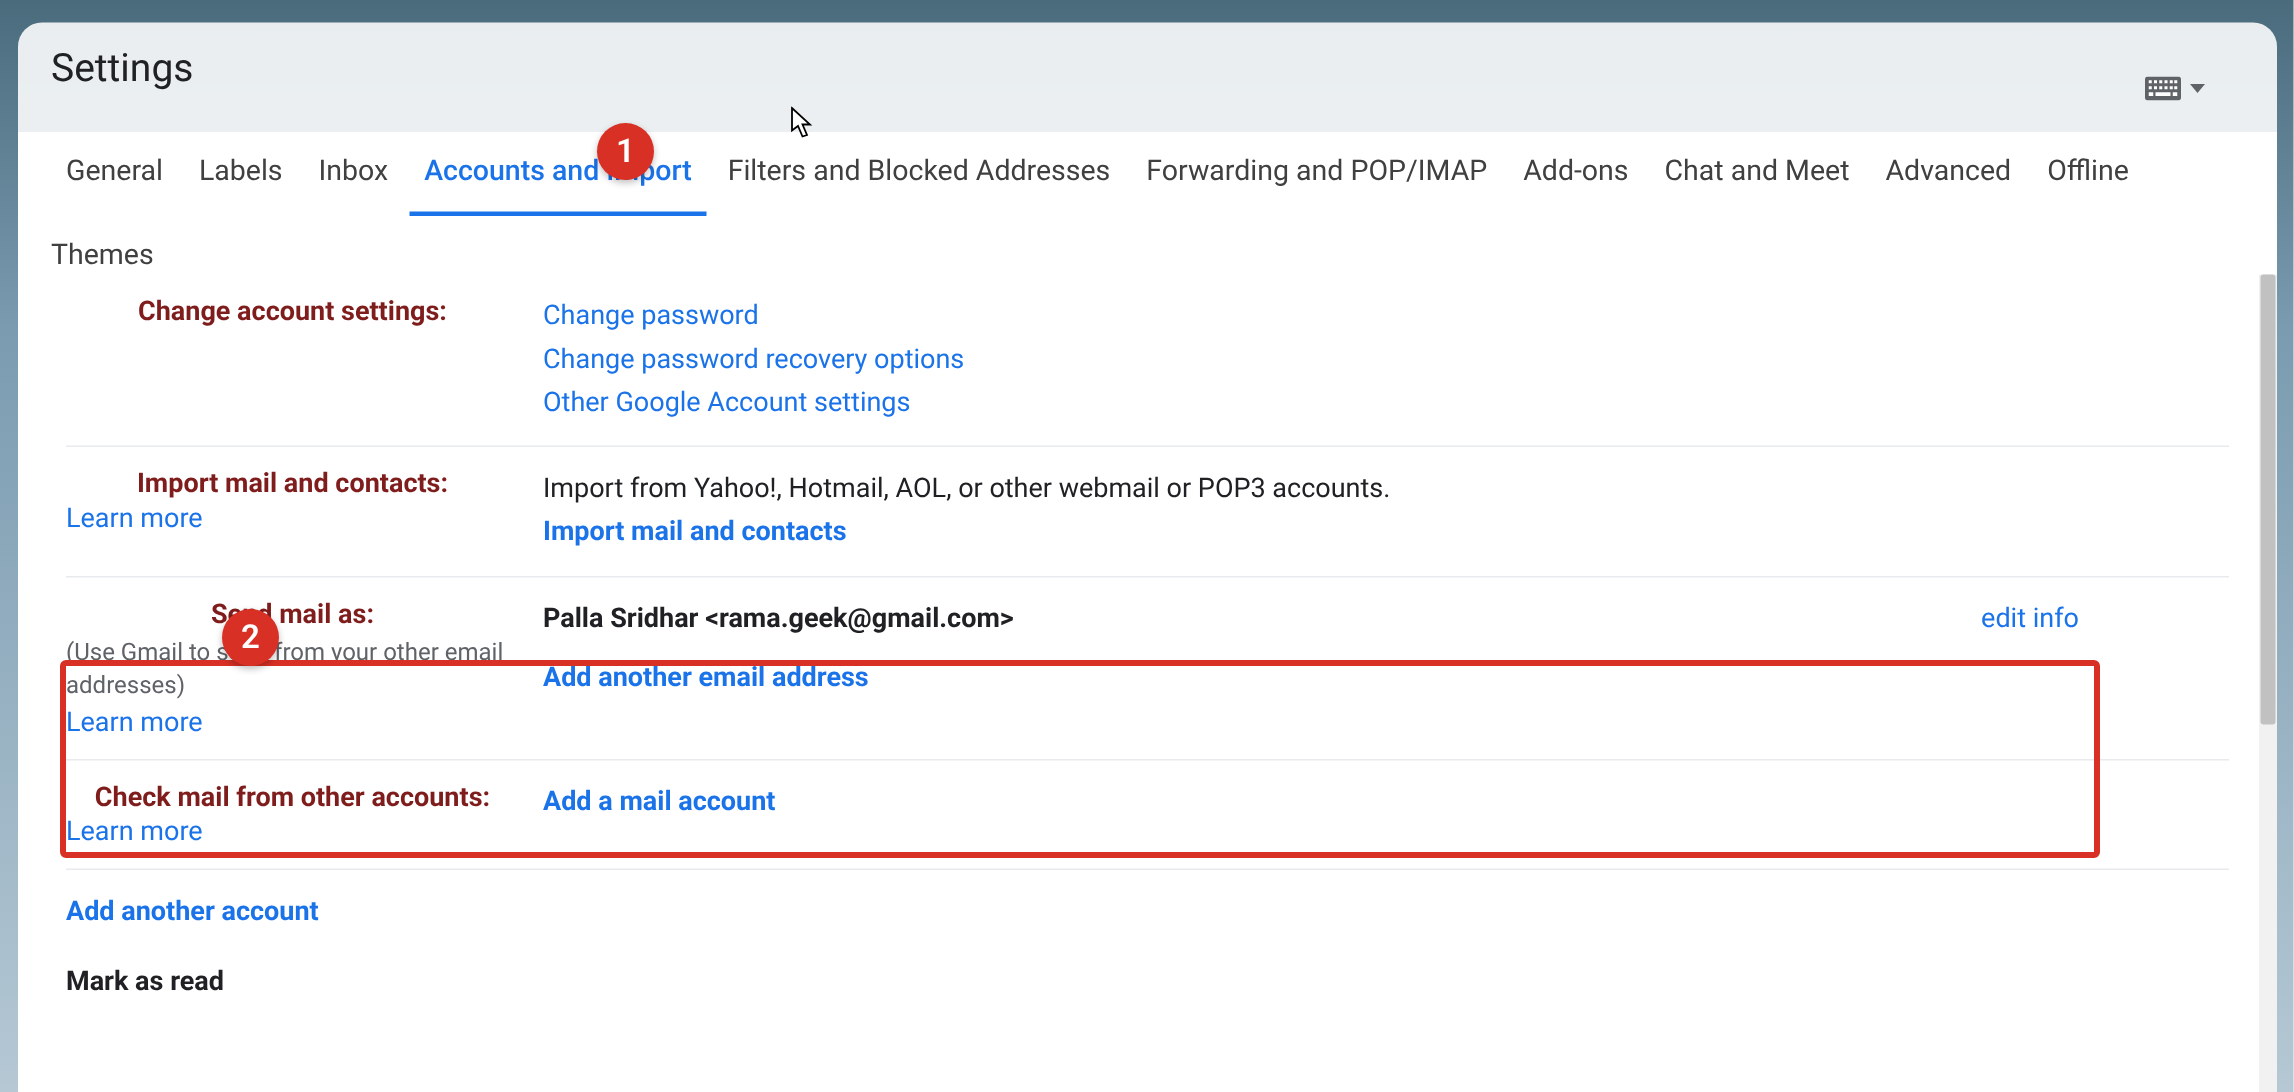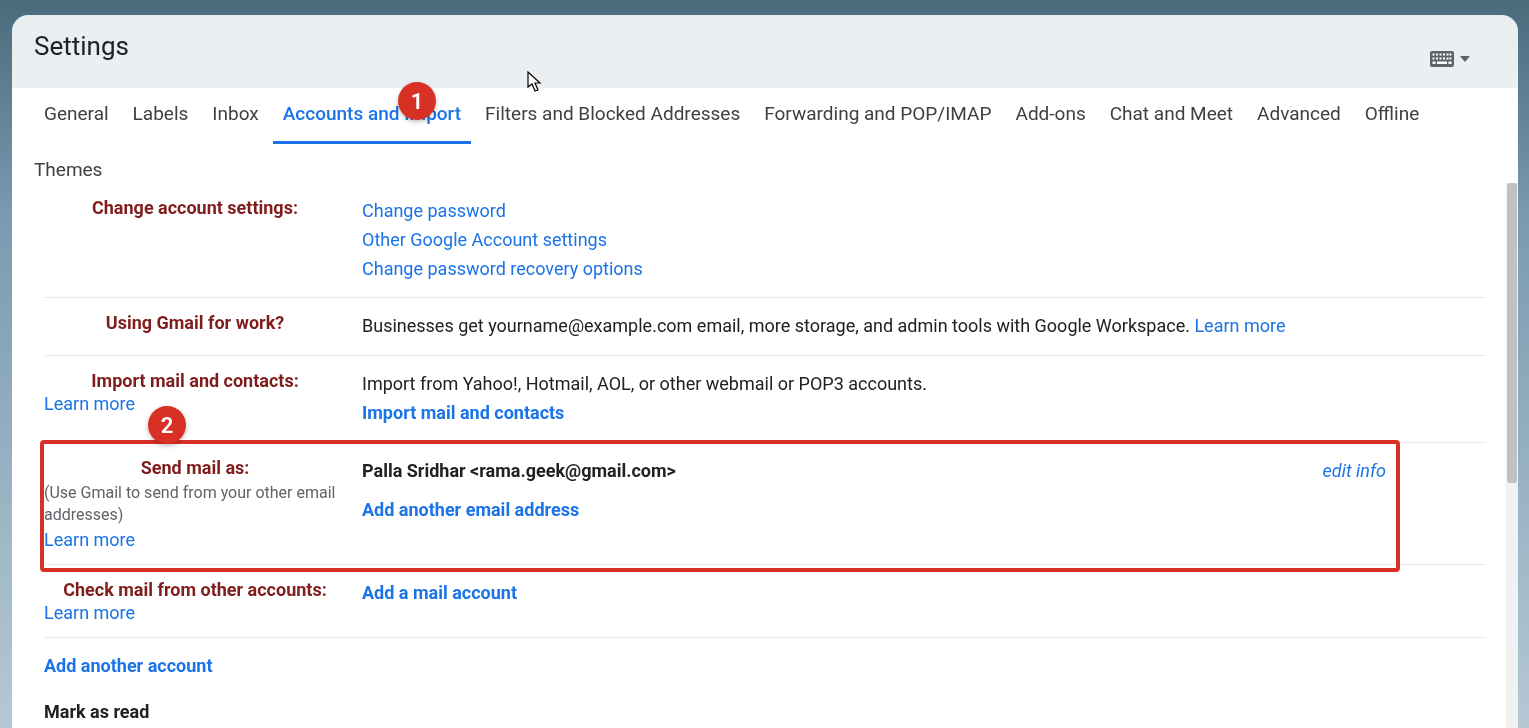--- a/index.html
+++ b/index.html
@@ -220,33 +220,25 @@
   </div>
 
   <div class="content-area">
 
     <div class="section">
       <div class="section-label">
         <div class="title">Change account settings:</div>
       </div>
       <div class="section-content">
         <div><a class="link">Change password</a></div>
+        <div><a class="link">Change password recovery options</a></div>
         <div><a class="link">Other Google Account settings</a></div>
-        <div><a class="link">Change password recovery options</a></div>
-      </div>
-    </div>
-
-    <div class="section">
-      <div class="section-label">
-        <div class="title">Using Gmail for work?</div>
-      </div>
-      <div class="section-content">
-        <span>Businesses get yourname@example.com email, more storage, and admin tools with Google Workspace. </span><a class="link">Learn more</a>
-      </div>
-    </div>
+      </div>
+    </div>
+
 
     <div class="section">
       <div class="section-label">
         <div class="title">Import mail and contacts:</div>
         <a class="learn-link">Learn more</a>
       </div>
       <div class="section-content">
         <div>Import from Yahoo!, Hotmail, AOL, or other webmail or POP3 accounts.</div>
         <div><a class="link bold">Import mail and contacts</a></div>
       </div>
@@ -254,21 +246,21 @@
 
     <div class="section">
       <div class="section-label">
         <div class="title">Send mail as:</div>
         <div class="subtitle">(Use Gmail to send from your other email addresses)</div>
         <a class="learn-link">Learn more</a>
       </div>
       <div class="section-content">
         <div class="row">
           <span style="font-weight:700;">Palla Sridhar &lt;rama.geek@gmail.com&gt;</span>
-          <a class="link" style="margin-right:100px;font-style:italic;">edit info</a>
+          <a class="link" style="margin-right:100px;">edit info</a>
         </div>
         <div style="margin-top:10px;"><a class="link bold">Add another email address</a></div>
       </div>
     </div>
 
     <div class="section">
       <div class="section-label">
         <div class="title">Check mail from other accounts:</div>
         <a class="learn-link">Learn more</a>
       </div>

